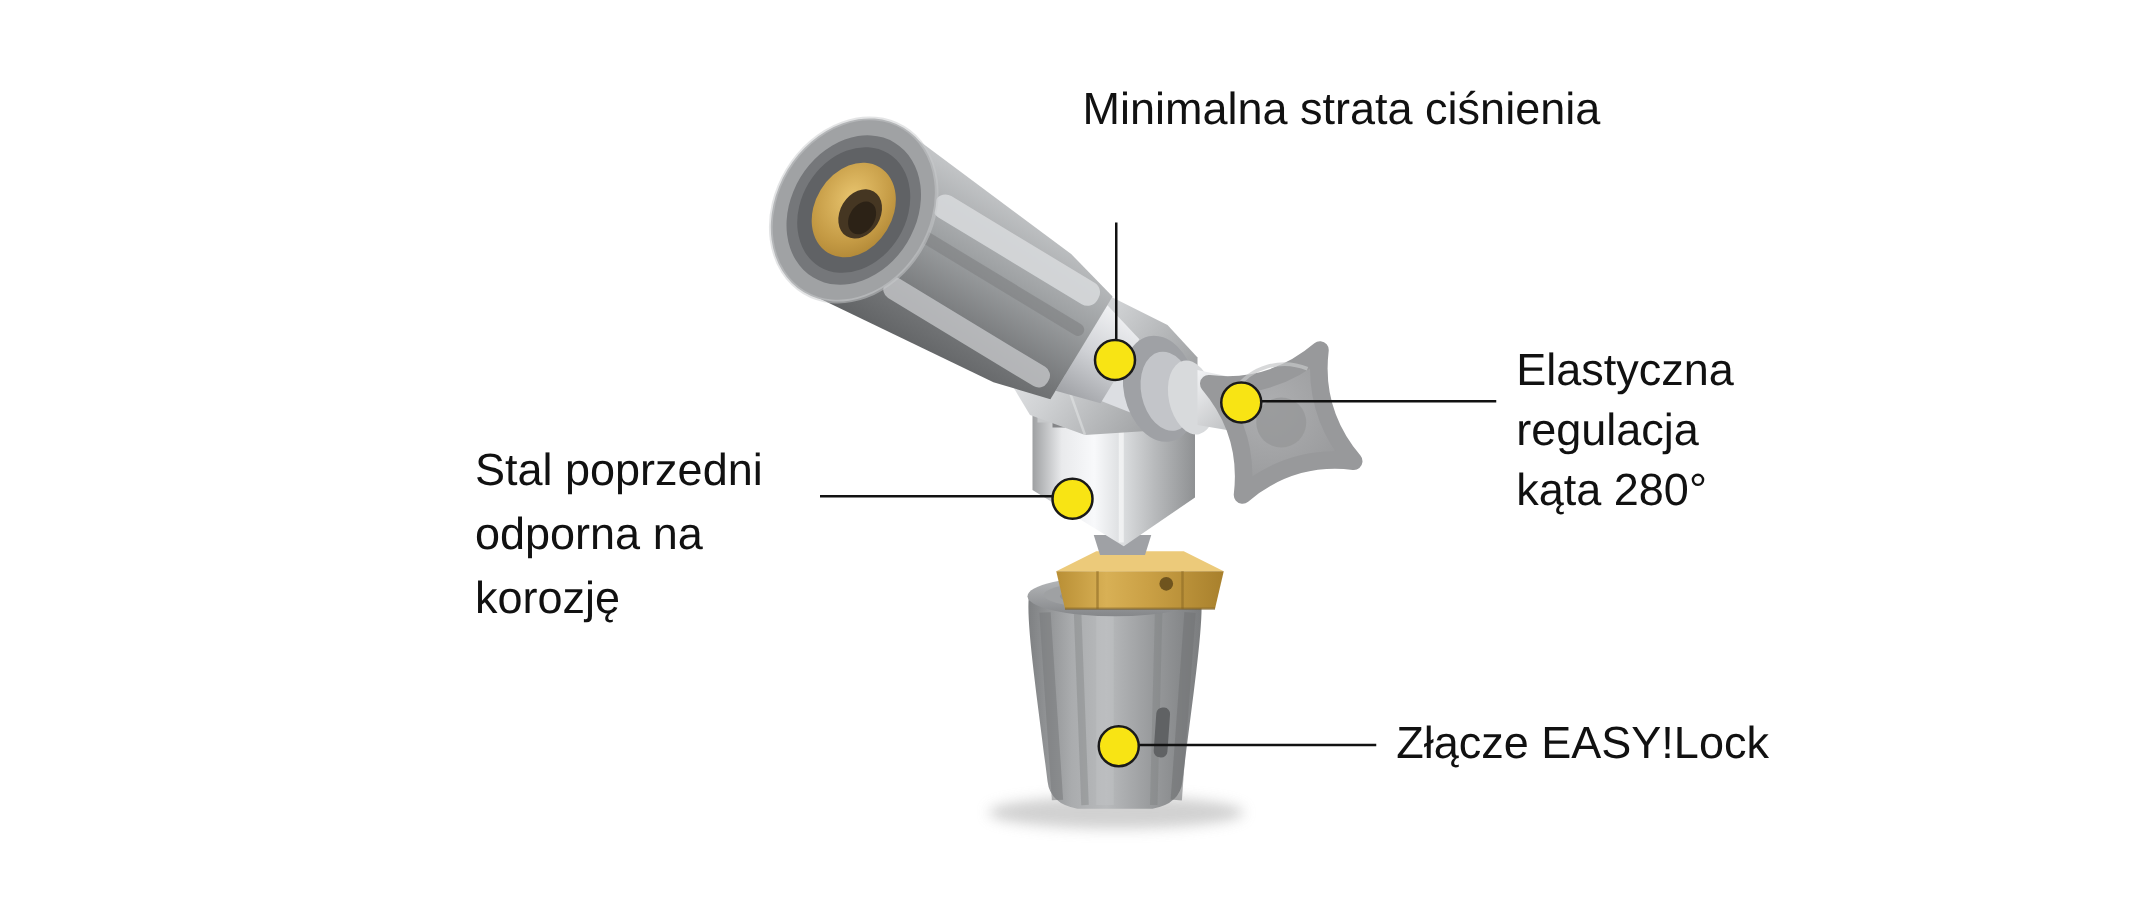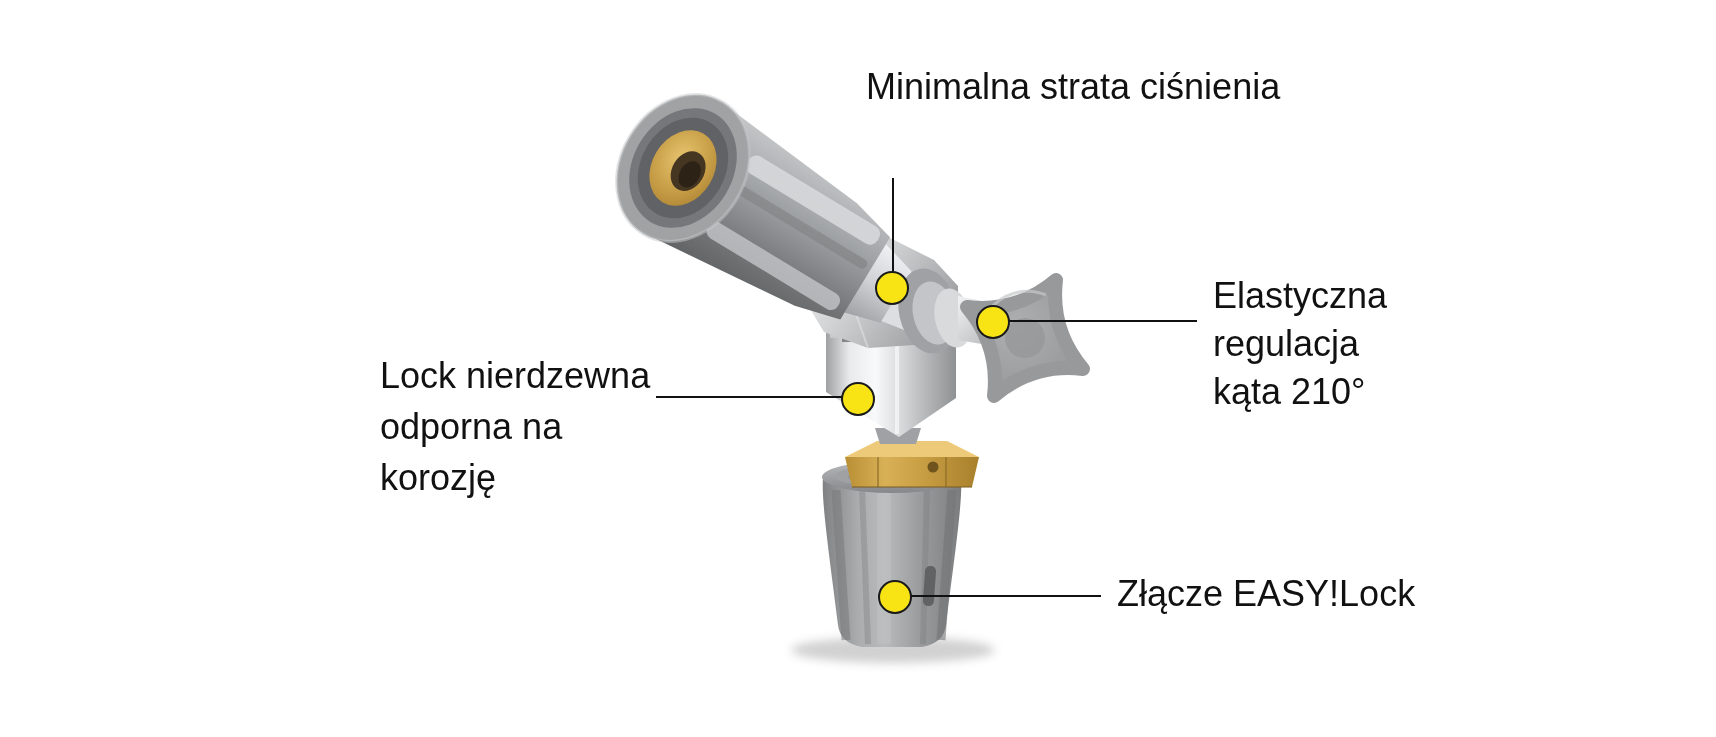--- a/index.html
+++ b/index.html
@@ -183,21 +183,21 @@
       <circle cx="993" cy="322" r="16" fill="#F8E414"></circle>
       <circle cx="858" cy="399" r="16" fill="#F8E414"></circle>
       <circle cx="895" cy="597" r="16" fill="#F8E414"></circle>
     </g>
   </svg>
 
   <div class="callout-title" style="left:866px; top:66px;">Minimalna strata ciśnienia</div>
 
 
   <div class="callout-title lh-angle" style="left:1213px; top:272px;">Elastyczna regulacja
-kąta 210°</div>
-
-  <div class="callout-title lh-steel" style="left:380px; top:350px;">Lock nierdzewna
+kąta 280°</div>
+
+  <div class="callout-title lh-steel" style="left:380px; top:350px;">Stal poprzedni
 odporna na
 korozję</div>
 
   <div class="callout-title" style="left:1117px; top:573px;">Złącze EASY!Lock</div>
 
 </div>
 
 </body></html>

